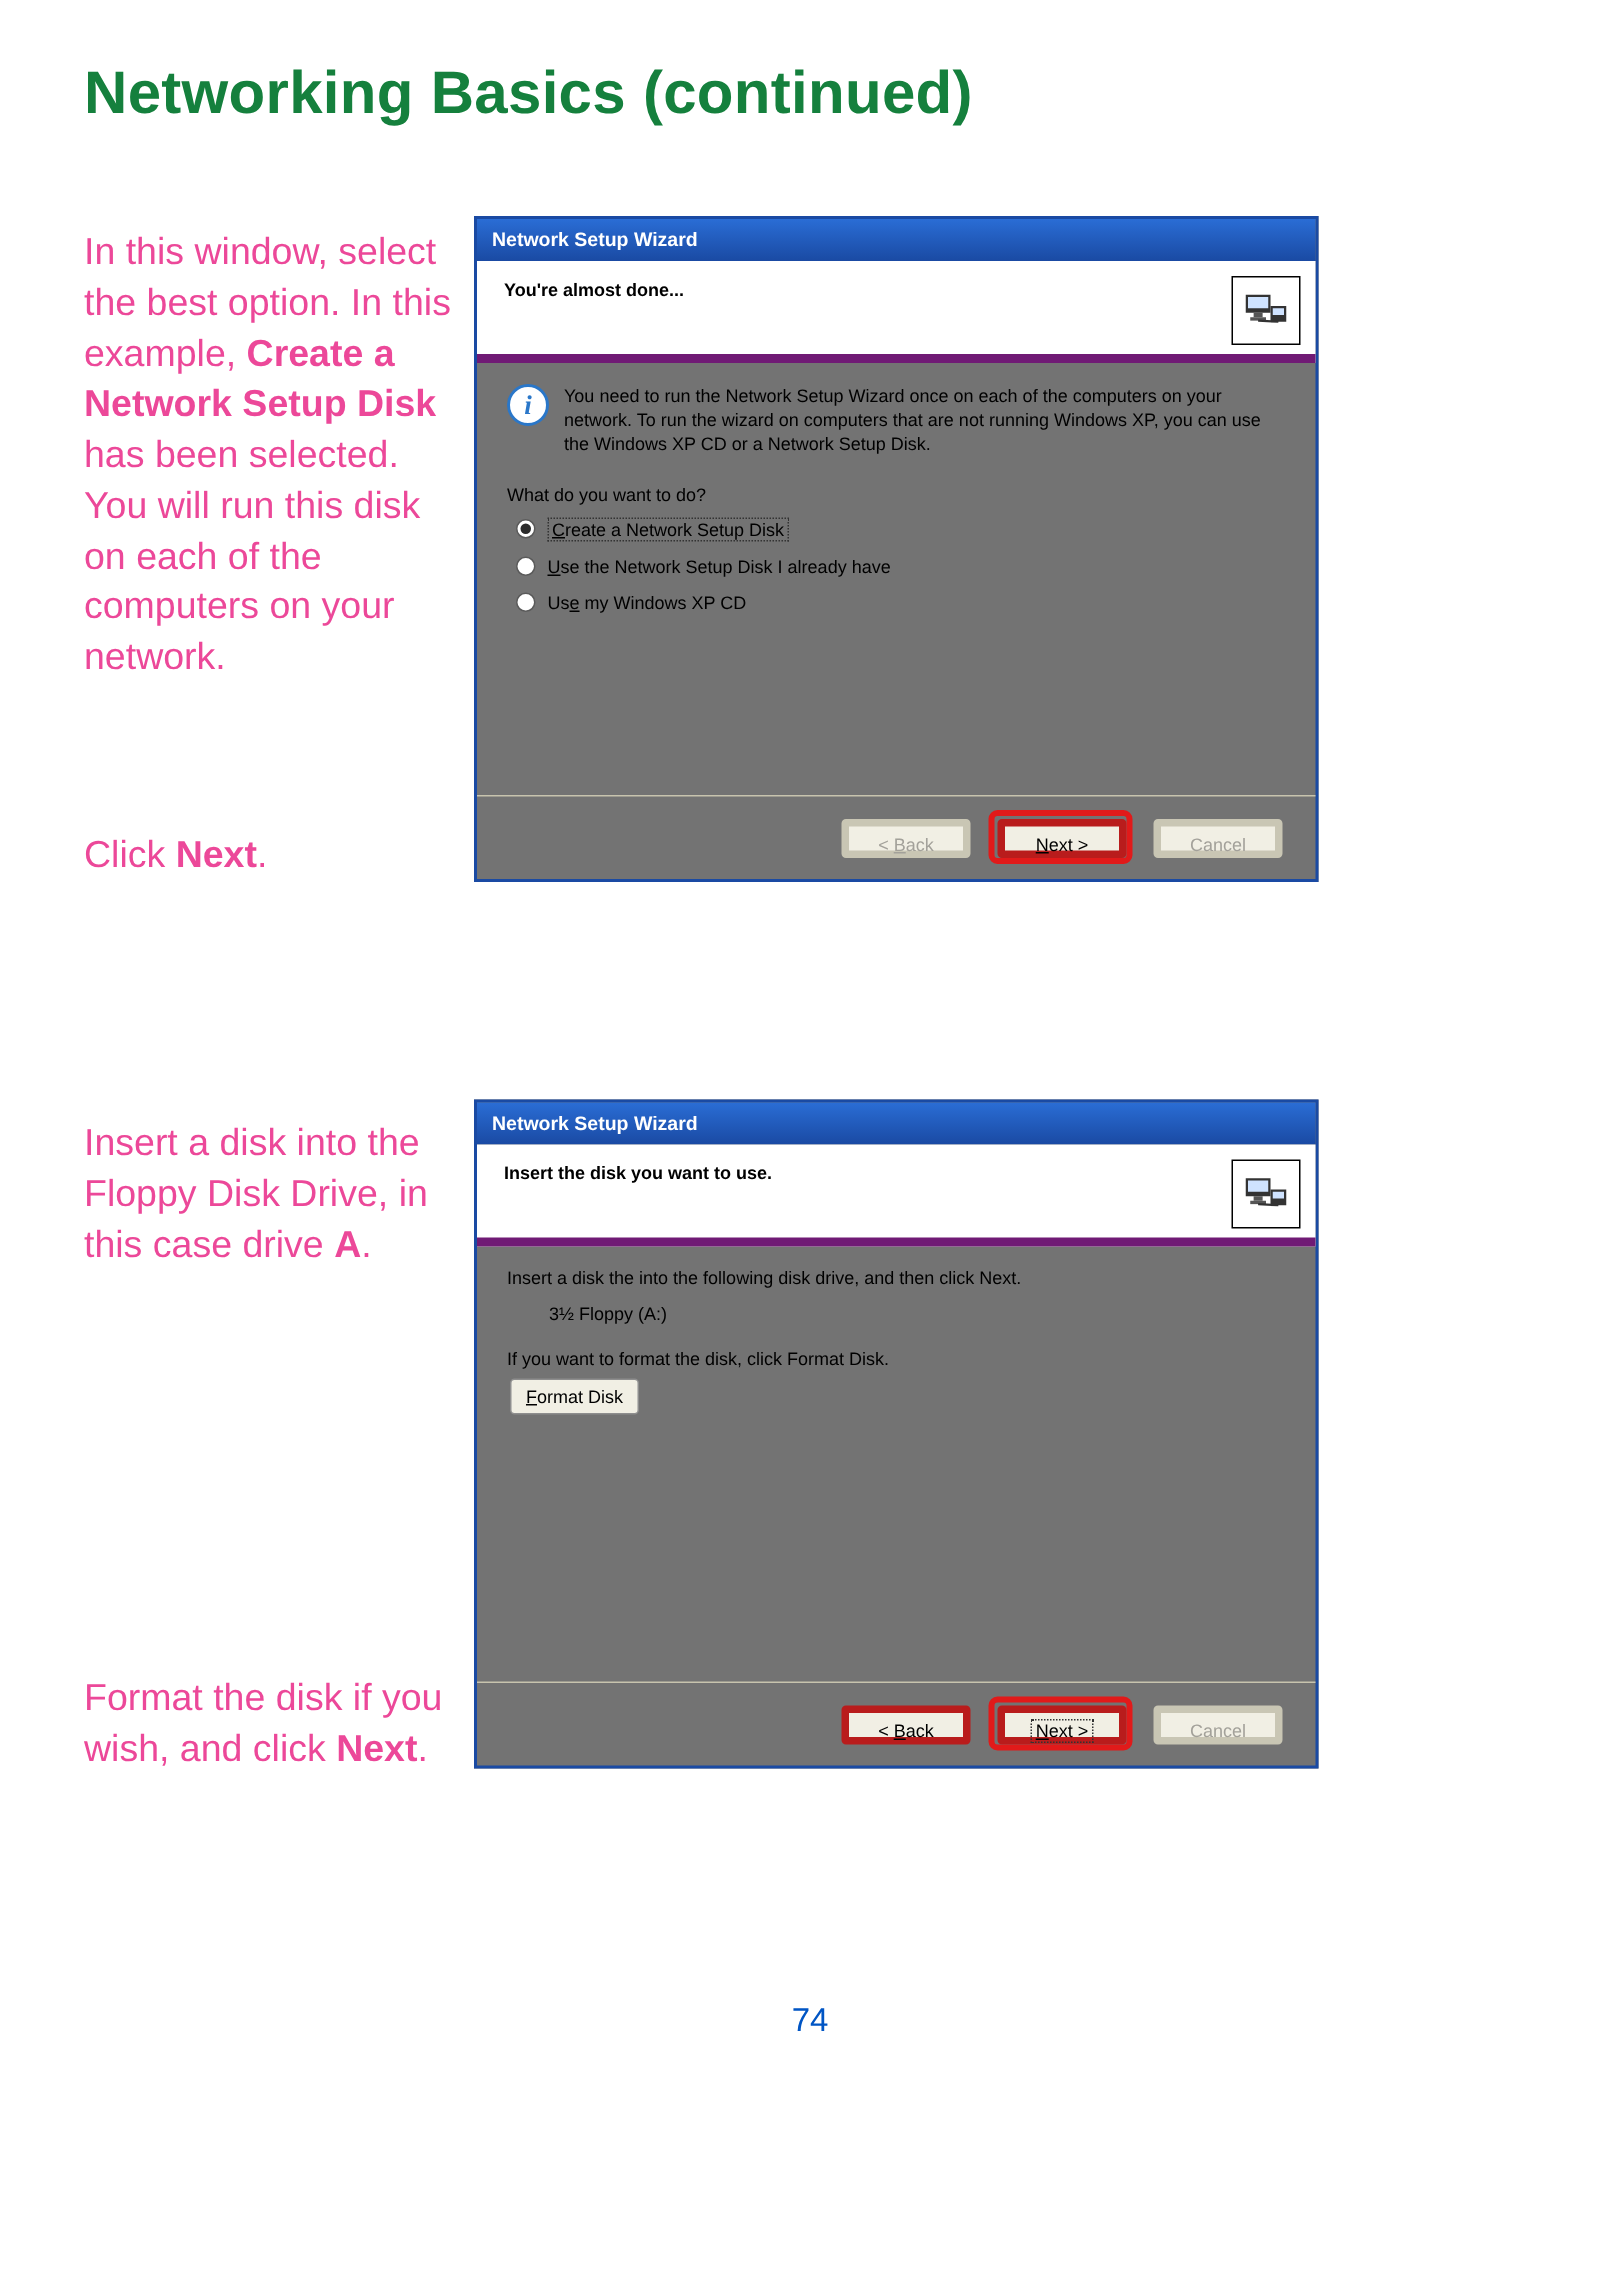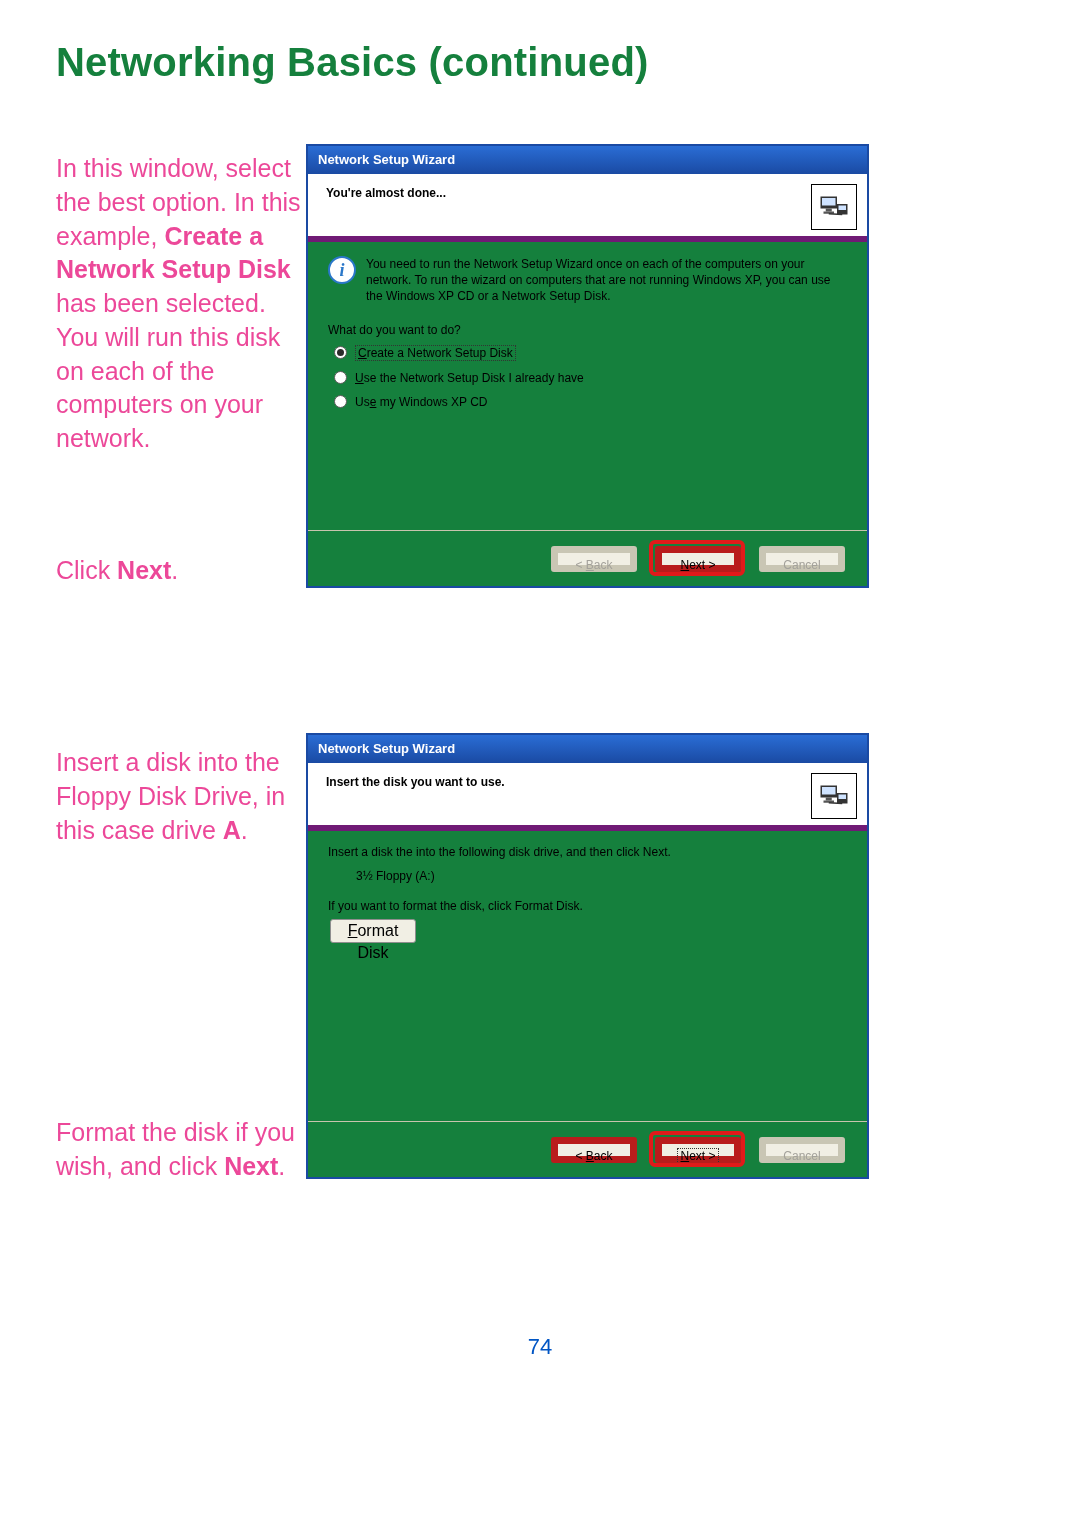--- a/index.html
+++ b/index.html
@@ -36,23 +36,23 @@
     left: 0; right: 0;
     top: 1334px;
     text-align: center;
     color: #0055c4;
     font-size: 22px;
   }
   
   .wizard {
     position: absolute;
     width: 563px;
-    left: 306px;
+    left: 316px;
     border: 2px solid #1a4aa3;
-    background: #15803d;
+    background: #737373;
     font-family: Tahoma, Arial, sans-serif;
     font-size: 12px;
     color: #000;
   }
   .wiz1 { top: 144px; height: 444px; }
   .wiz2 { top: 733px; height: 446px; }
   .titlebar {
     height: 28px;
     background: linear-gradient(#2a6dd5, #1a4aa3);
     color: #fff;
@@ -107,42 +107,42 @@
   }
   .ul-first { text-decoration: underline; }
   .buttonbar {
     position: absolute; left: 0; right: 0; bottom: 0; height: 56px;
     border-top: 1px solid #c8c4ae;
     display: flex; align-items: center; justify-content: flex-end; gap: 18px;
     padding-right: 22px;
   }
   .xp-btn {
     width: 86px; height: 26px;
-    border: 7px solid #b91c1c;
+    border: 5px solid #b91c1c;
     background: #f1efe4;
     font-size: 12px;
     text-align: center;
     line-height: 24px;
     border-radius: 3px;
   }
   .xp-btn.disabled { color: #a3a19a; border-color: #c9c6b4; }
   .highlight-box {
     position: absolute;
     border: 4px solid #e11a1a;
     border-radius: 6px;
     pointer-events: none;
   }
   .hl1 { width: 96px; height: 36px; }
   .hl2 { width: 96px; height: 36px; }
   .drive-line { margin: 10px 0 16px 28px; }
   .format-btn {
     width: 86px; height: 24px;
     border: 1px solid #8e8e8e;
     background: #f1efe4;
-    font-size: 16px;
+    font-size: 12px;
     text-align: center;
     line-height: 22px;
     border-radius: 3px;
     margin: 6px 0 0 2px;
   }
   .next-dotted {
     border: 1px dotted #333;
     padding: 0 2px;
   }
 </style>

